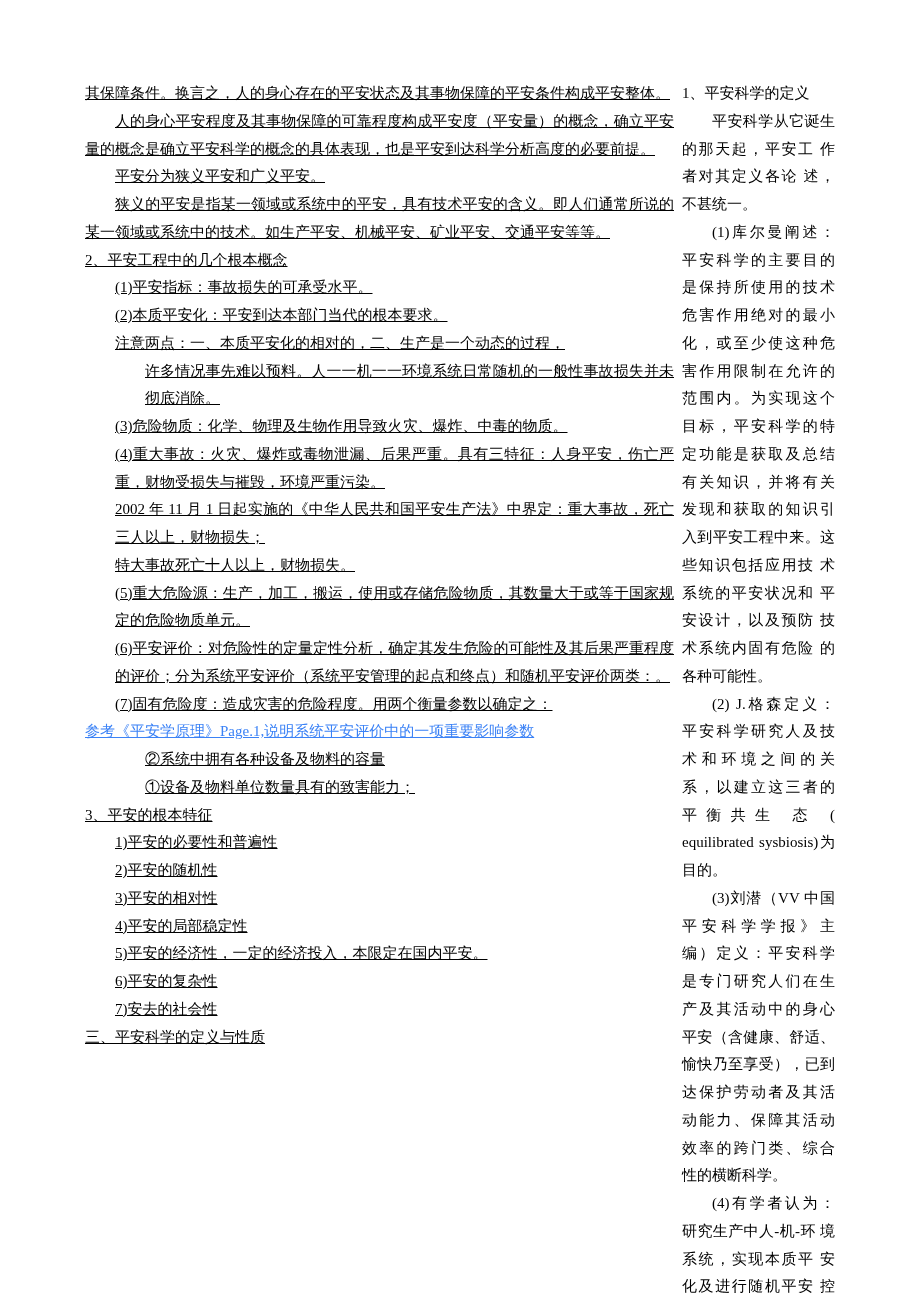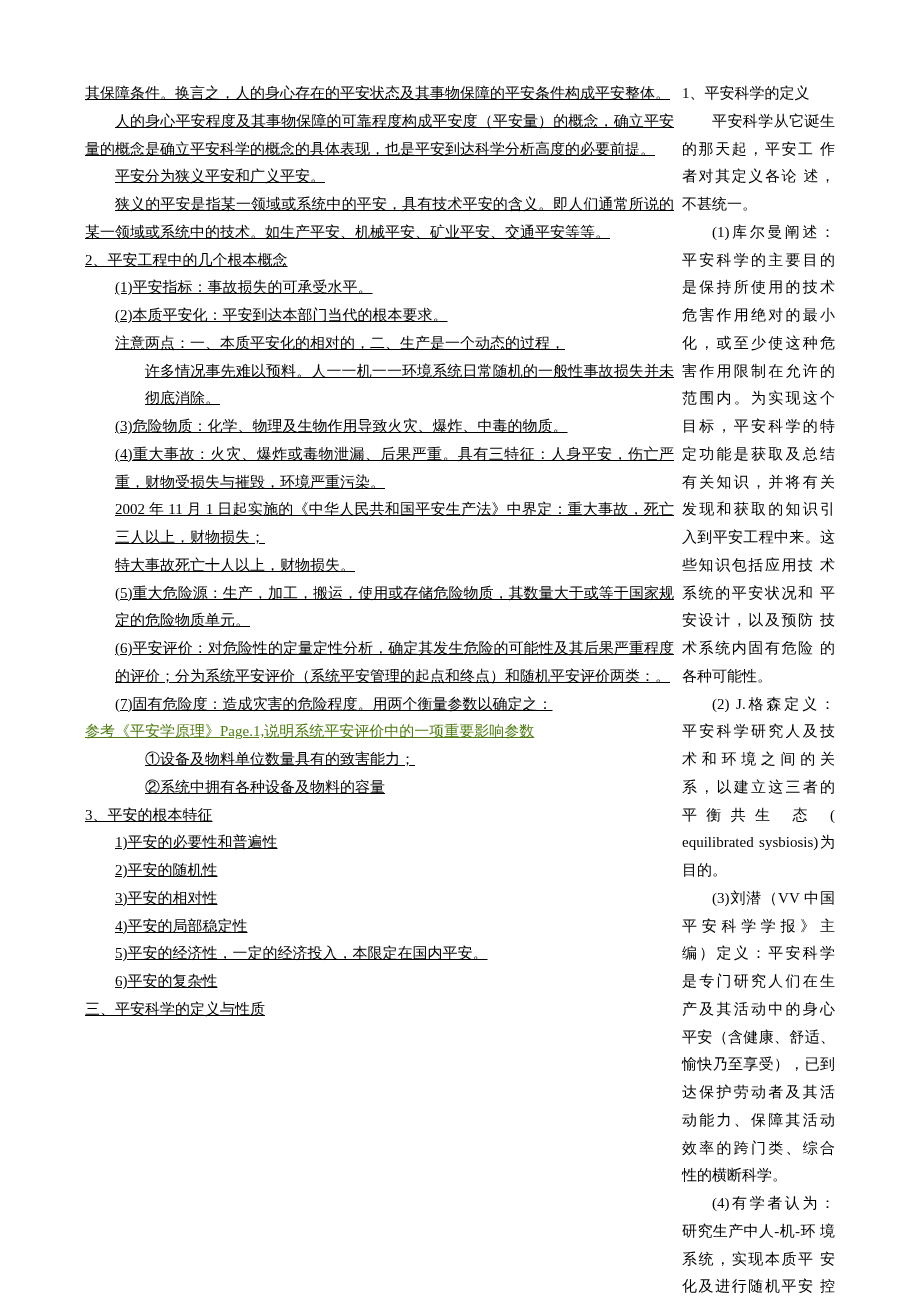--- a/index.html
+++ b/index.html
@@ -38,21 +38,21 @@
     .para {
       text-indent: 2em;
     }
     .sub-indent {
       padding-left: 2em;
     }
     .sub-indent2 {
       padding-left: 4em;
     }
     .red {
-      color: #4d7c0f;
+      color: #3b82f6;
     }
     .section-heading {
       text-indent: 0;
     }
   </style>
 </head>
 <body>
 
 <div class="content">
 
@@ -76,25 +76,26 @@
     <p class="sub-indent">注意两点：一、本质平安化的相对的，二、生产是一个动态的过程，</p>
     <p class="sub-indent2">许多情况事先难以预料。人一一机一一环境系统日常随机的一般性事故损失并未彻底消除。</p>
     <p class="sub-indent">(3)危险物质：化学、物理及生物作用导致火灾、爆炸、中毒的物质。</p>
     <p class="sub-indent">(4)重大事故：火灾、爆炸或毒物泄漏、后果严重。具有三特征：人身平安，伤亡严重，财物受损失与摧毁，环境严重污染。</p>
     <p class="sub-indent">2002 年 11 月 1 日起实施的《中华人民共和国平安生产法》中界定：重大事故，死亡三人以上，财物损失；</p>
     <p class="sub-indent">特大事故死亡十人以上，财物损失。</p>
     <p class="sub-indent">(5)重大危险源：生产，加工，搬运，使用或存储危险物质，其数量大于或等于国家规定的危险物质单元。</p>
     <p class="sub-indent">(6)平安评价：对危险性的定量定性分析，确定其发生危险的可能性及其后果严重程度的评价；分为系统平安评价（系统平安管理的起点和终点）和随机平安评价两类：。</p>
     <p class="sub-indent">(7)固有危险度：造成灾害的危险程度。用两个衡量参数以确定之：</p>
     <p class="red">参考《平安学原理》Page.1,说明系统平安评价中的一项重要影响参数</p>
+    <p class="sub-indent2">②系统中拥有各种设备及物料的容量</p>
     <p class="sub-indent2">①设备及物料单位数量具有的致害能力；</p>
-    <p class="sub-indent2">②系统中拥有各种设备及物料的容量</p>
     <p>3、平安的根本特征</p>
     <p class="sub-indent">1)平安的必要性和普遍性</p>
     <p class="sub-indent">2)平安的随机性</p>
     <p class="sub-indent">3)平安的相对性</p>
     <p class="sub-indent">4)平安的局部稳定性</p>
     <p class="sub-indent">5)平安的经济性，一定的经济投入，本限定在国内平安。</p>
     <p class="sub-indent">6)平安的复杂性</p>
+    <p class="sub-indent">7)安去的社会性</p>
     <p class="section-heading">三、平安科学的定义与性质</p>
   </div>
 
 </div>
 
 </body></html>

